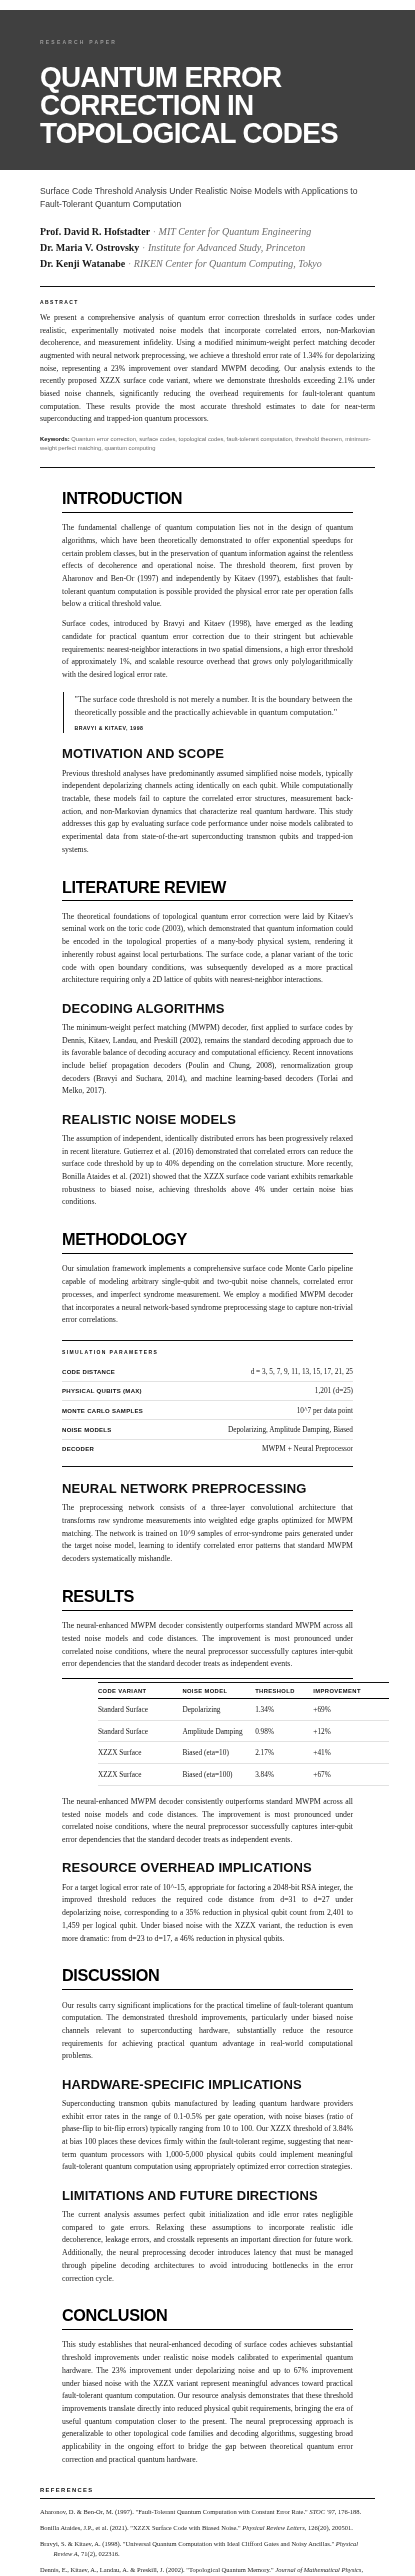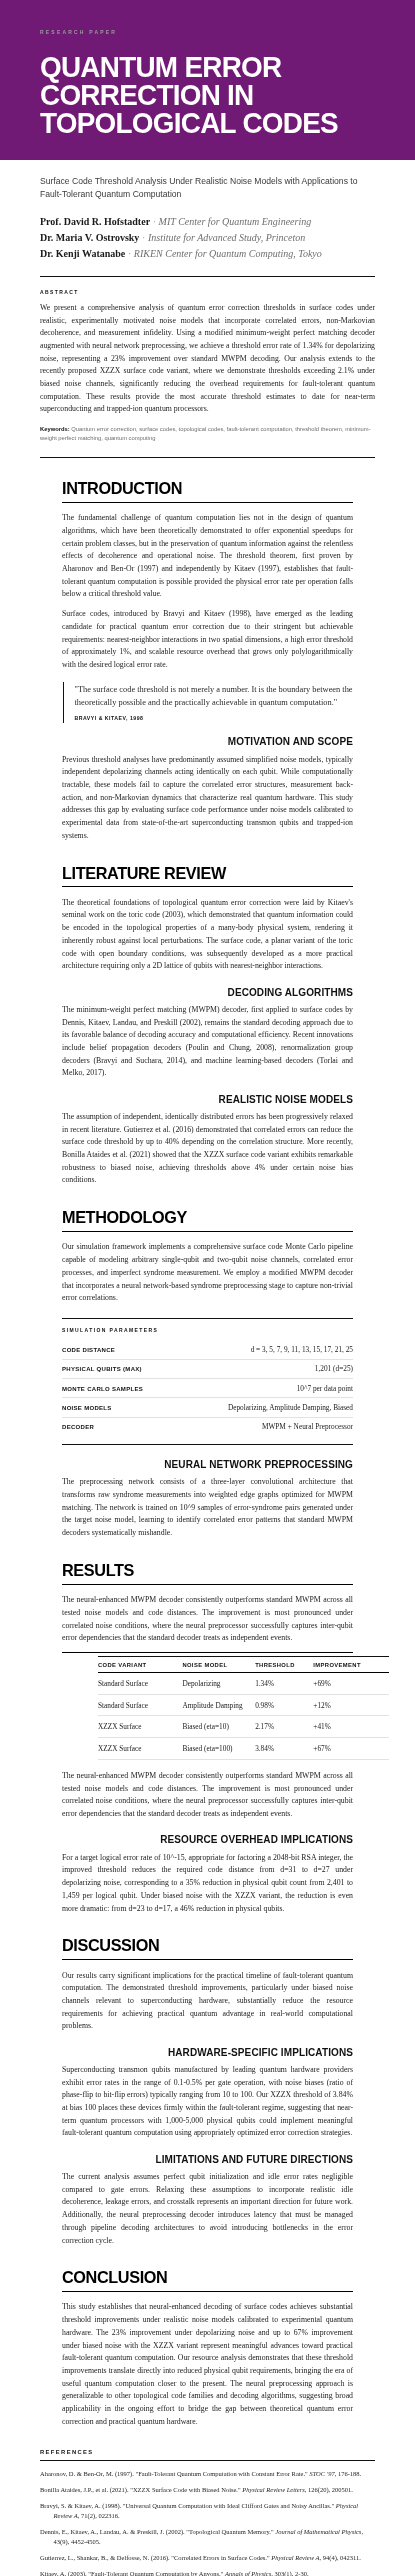--- a/index.html
+++ b/index.html
@@ -14,24 +14,25 @@
     -webkit-font-smoothing: antialiased;
   }
   .page {
     width: 415px;
     position: relative;
     background: #ffffff;
   }
 
   
   .hero {
-    background: #701a75;
+    background: #404040;
     color: #ffffff;
     padding: 29px 40px 23px 40px;
     box-sizing: border-box;
+    margin-top: 10px;
   }
   .kicker {
     font-family: "Liberation Sans", sans-serif;
     font-size: 5px;
     font-weight: 700;
     letter-spacing: 2.2px;
     color: #9a9a9a;
     text-transform: uppercase;
     margin-bottom: 18px;
   }
@@ -137,26 +138,25 @@
     line-height: 1.05;
   }
   .section-rule {
     border: 0;
     border-top: 1.2px solid #000000;
     margin: 4.7px 0 9.4px 0;
   }
   .sub-title {
     font-family: "Liberation Sans", sans-serif;
     font-weight: 700;
-    font-size: 10px;
+    font-size: 13px;
     letter-spacing: 0.1px;
     text-transform: uppercase;
     color: #111111;
     margin: 13.6px 0 6.3px 0;
-    text-align: right;
   }
   p.body {
     font-size: 7.8px;
     line-height: 1.63;
     text-align: justify;
     color: #1a1a1a;
     margin: 0 0 7.3px 0;
   }
   p.body:last-child { margin-bottom: 0; }
 

